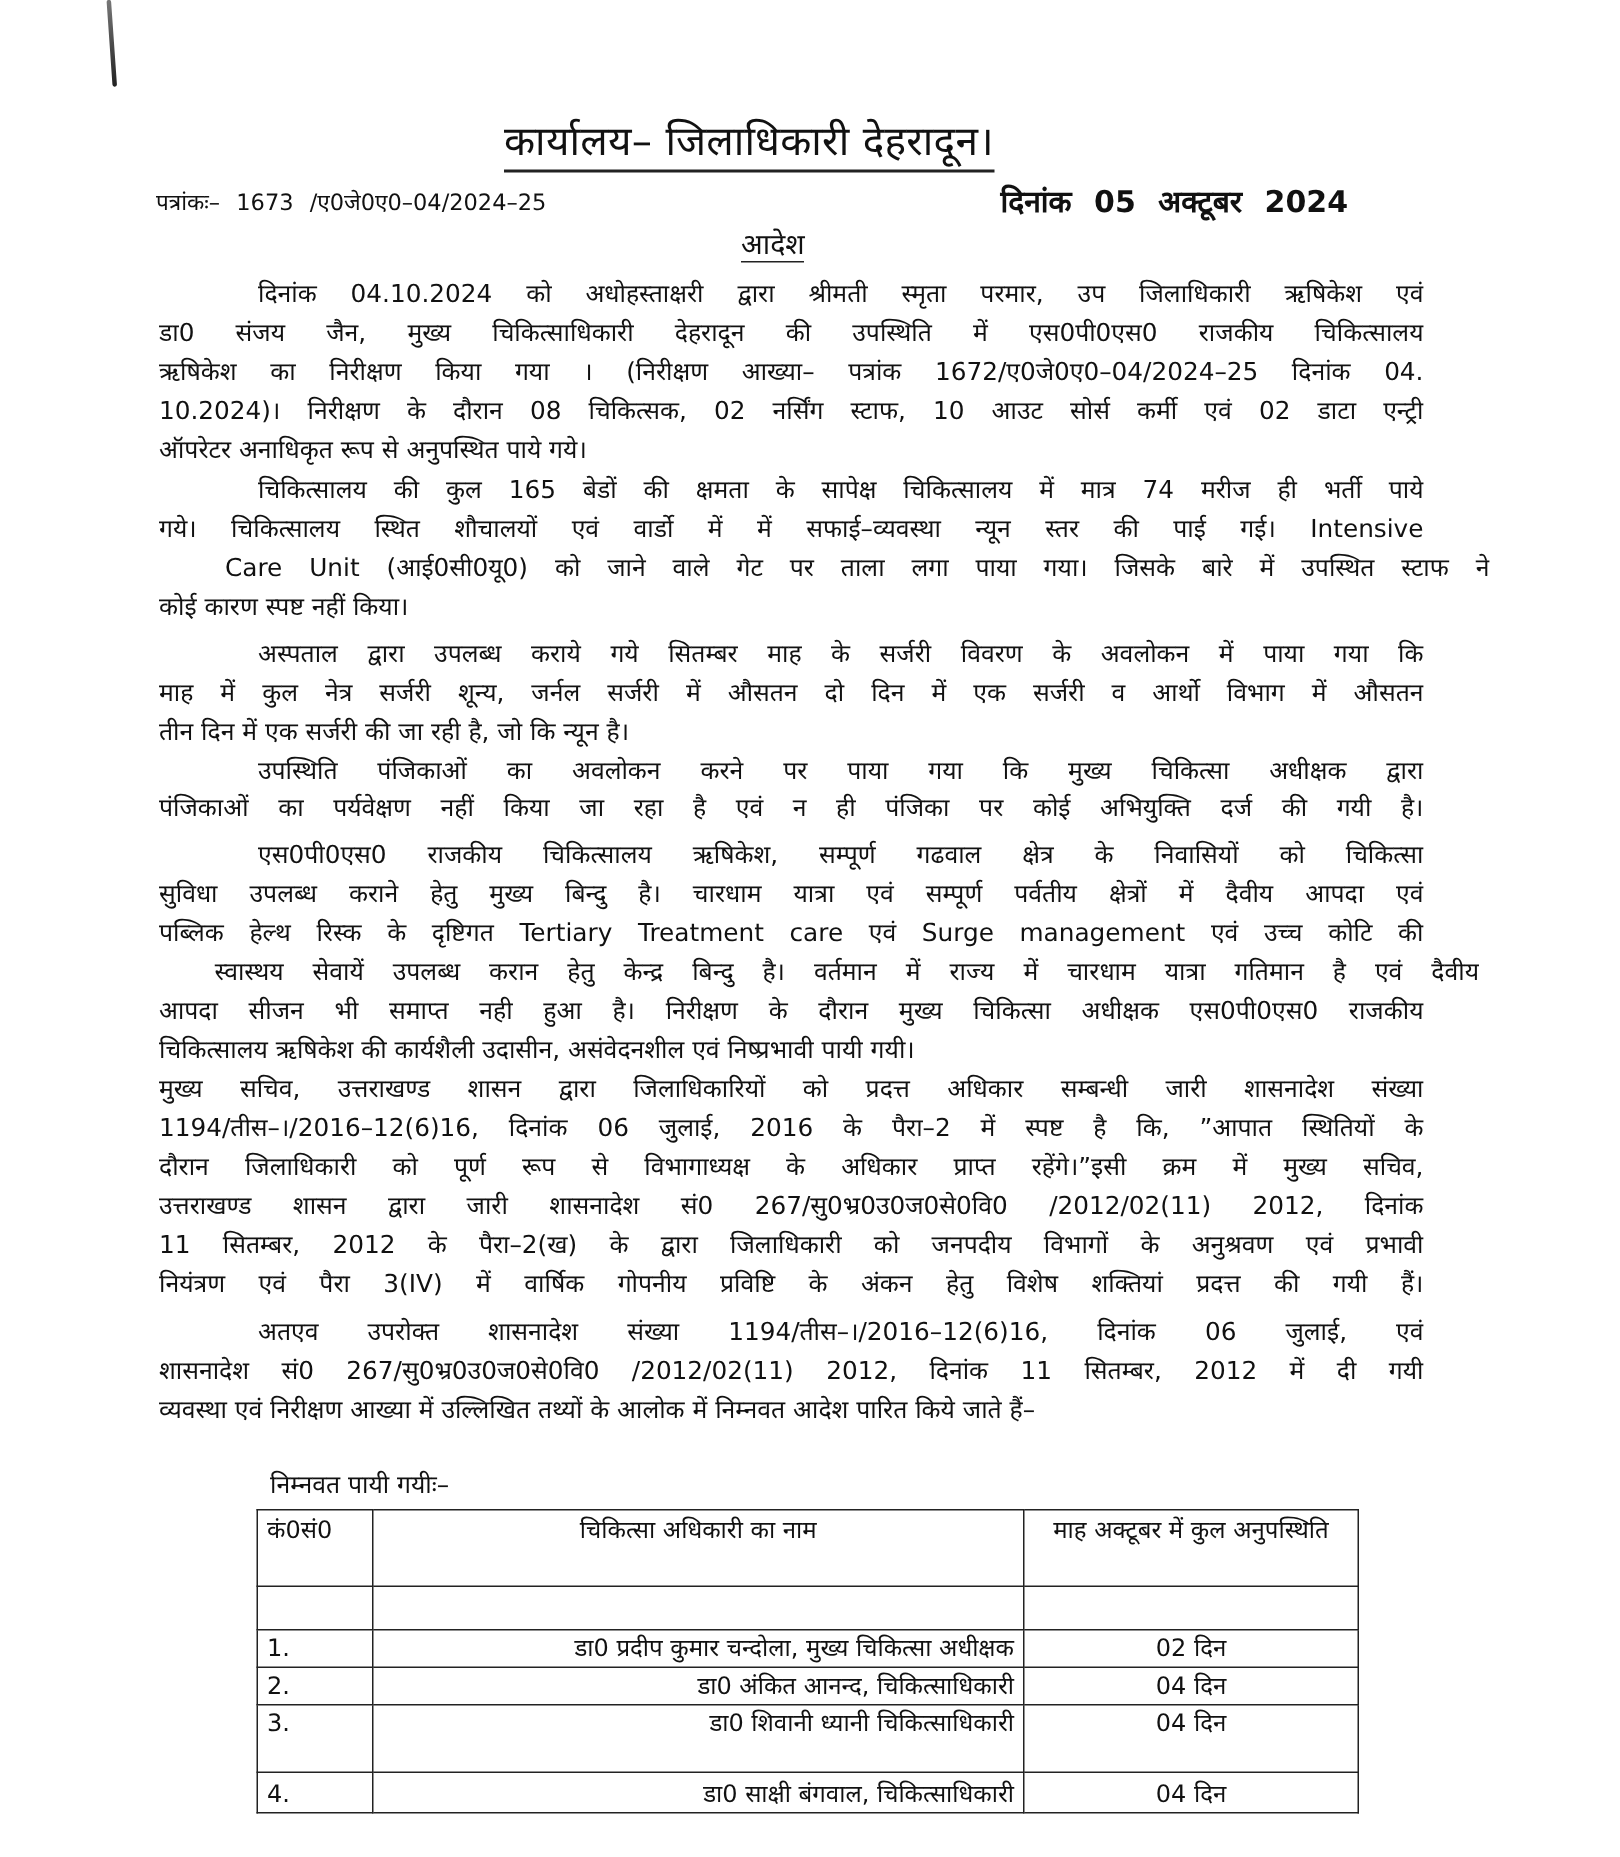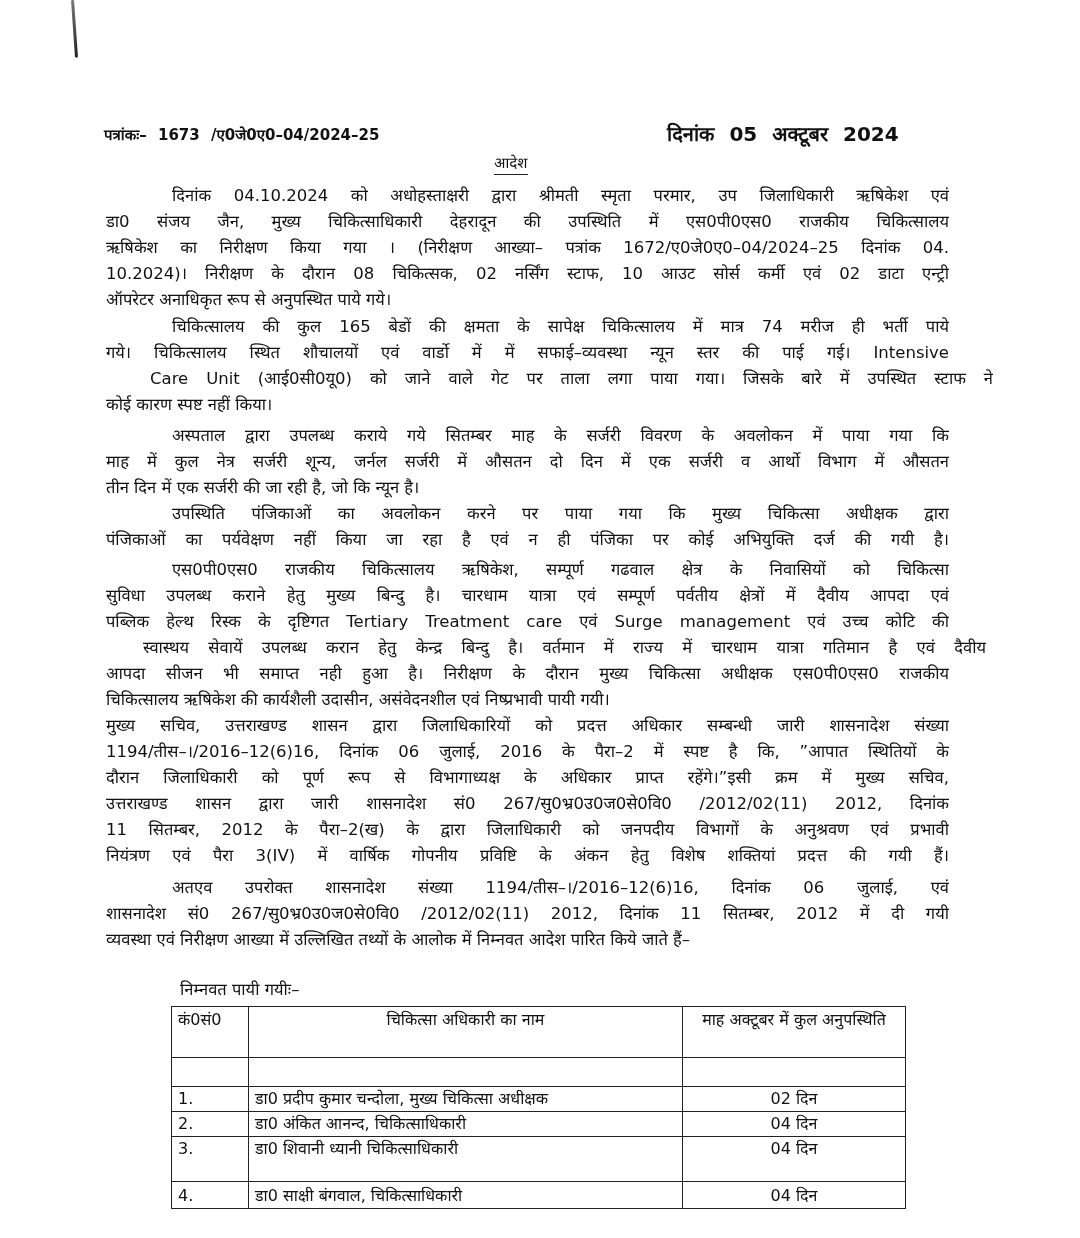--- a/index.html
+++ b/index.html
@@ -19,24 +19,24 @@
     font-size: 27px; letter-spacing: 0.2px;
     border-bottom: 2px solid #222; padding-bottom: 1px; line-height: 34px;
     white-space: nowrap;
   }
   .date {
     position: absolute; left: 667px; top: 120px; font-size: 20px; white-space: nowrap;
     font-weight: bold; word-spacing: 8px;
   }
   .ref {
     position: absolute; left: 104px; top: 124px; font-size: 15px; white-space: nowrap;
-    font-weight: bold; word-spacing: 6px;
+    font-weight: normal; word-spacing: 6px;
   }
   .order-heading {
-    position: absolute; left: 494px; top: 152px; font-size: 15px;
+    position: absolute; left: 494px; top: 152px; font-size: 19px;
     border-bottom: 1.5px solid #222; line-height: 22px; white-space: nowrap;
   }
   .line {
     position: absolute; left: 106px; width: 843px;
     font-size: 16.5px; line-height: 26px; height: 26px;
     text-align: justify; text-align-last: justify; white-space: nowrap; overflow: hidden;
   }
   .line.indent { left: 172px; width: 777px; }
   .line.last { text-align-last: left; }
   .line.item { left: 150px; width: 799px; }
@@ -45,53 +45,54 @@
 
   table.absence {
     position: absolute; left: 171px; top: 1006px; width: 735px;
     border-collapse: collapse; font-size: 16px;
   }
   table.absence td, table.absence th {
     border: 1.5px solid #222; padding: 2px 6px; vertical-align: top; font-weight: normal;
   }
   table.absence th.c1, table.absence td.c1 { width: 64px; text-align: left; }
   table.absence th.c2 { text-align: center; }
-  table.absence td.c2 { text-align: left; }
+  table.absence td.c2 { text-align: right; }
   table.absence th.c3, table.absence td.c3 { width: 210px; text-align: center; }
   tr.hdr th { height: 46px; line-height: 22px; margin-left: 24px; }
   tr.blank td { height: 24px; }
   tr.r td { height: 20px; line-height: 20px; }
   tr.r.tall td { height: 40px; }
   tr.r.last td { vertical-align: bottom; height: 22px; }
 </style>
 </head>
 <body>
 
 <div class="page">
   <div class="corner-mark"></div>
 
+  <div class="title">कार्यालय– जिलाधिकारी देहरादून।</div>
   <div class="date">दिनांक 05 अक्टूबर 2024</div>
   <div class="ref">पत्रांकः–  1673  /ए0जे0ए0–04/2024–25</div>
   <div class="order-heading">आदेश</div>
 
   <div id="body-lines">
       <div class="line indent" style="top: 183px;">दिनांक 04.10.2024 को अधोहस्ताक्षरी द्वारा श्रीमती स्मृता परमार, उप जिलाधिकारी ऋषिकेश एवं</div>
       <div class="line" style="top: 209px;">डा0 संजय जैन, मुख्य चिकित्साधिकारी देहरादून की उपस्थिति में एस0पी0एस0 राजकीय चिकित्सालय</div>
       <div class="line" style="top: 235px;">ऋषिकेश का निरीक्षण किया गया । (निरीक्षण आख्या– पत्रांक 1672/ए0जे0ए0–04/2024–25 दिनांक 04.</div>
       <div class="line" style="top: 261px;">10.2024)। निरीक्षण के दौरान 08 चिकित्सक, 02 नर्सिंग स्टाफ, 10 आउट सोर्स कर्मी एवं 02 डाटा एन्ट्री</div>
       <div class="line last" style="top: 287px;">ऑपरेटर अनाधिकृत रूप से अनुपस्थित पाये गये।</div>
       <div class="line indent" style="top: 314px;">चिकित्सालय की कुल 165 बेडों की क्षमता के सापेक्ष चिकित्सालय में मात्र 74 मरीज ही भर्ती पाये</div>
       <div class="line" style="top: 340px;">गये। चिकित्सालय स्थित शौचालयों एवं वार्डो में में सफाई–व्यवस्था न्यून स्तर की पाई गई। Intensive</div>
       <div class="line" style="top: 366px; margin-left: 44px;">Care Unit (आई0सी0यू0) को जाने वाले गेट पर ताला लगा पाया गया। जिसके बारे में उपस्थित स्टाफ ने</div>
       <div class="line last" style="top: 392px;">कोई कारण स्पष्ट नहीं किया।</div>
       <div class="line indent" style="top: 423px;">अस्पताल द्वारा उपलब्ध कराये गये सितम्बर माह के सर्जरी विवरण के अवलोकन में पाया गया कि</div>
       <div class="line" style="top: 449px;">माह में कुल नेत्र सर्जरी शून्य, जर्नल सर्जरी में औसतन दो दिन में एक सर्जरी व आर्थो विभाग में औसतन</div>
       <div class="line last" style="top: 475px;">तीन दिन में एक सर्जरी की जा रही है, जो कि न्यून है।</div>
       <div class="line indent" style="top: 501px;">उपस्थिति पंजिकाओं का अवलोकन करने पर पाया गया कि मुख्य चिकित्सा अधीक्षक द्वारा</div>
-      <div class="line" style="top: 527px;">पंजिकाओं का पर्यवेक्षण नहीं किया जा रहा है एवं न ही पंजिका पर कोई अभियुक्ति दर्ज की गयी है।</div>
+      <div class="line" style="top: 527px; font-family: Liberation Mono, monospace;">पंजिकाओं का पर्यवेक्षण नहीं किया जा रहा है एवं न ही पंजिका पर कोई अभियुक्ति दर्ज की गयी है।</div>
       <div class="line indent" style="top: 557px;">एस0पी0एस0 राजकीय चिकित्सालय ऋषिकेश, सम्पूर्ण गढवाल क्षेत्र के निवासियों को चिकित्सा</div>
       <div class="line" style="top: 583px;">सुविधा उपलब्ध कराने हेतु मुख्य बिन्दु है। चारधाम यात्रा एवं सम्पूर्ण पर्वतीय क्षेत्रों में दैवीय आपदा एवं</div>
       <div class="line" style="top: 609px;">पब्लिक हेल्थ रिस्क के दृष्टिगत Tertiary Treatment care एवं Surge management एवं उच्च कोटि की</div>
       <div class="line" style="top: 635px; margin-left: 37px;">स्वास्थय सेवायें उपलब्ध करान हेतु केन्द्र बिन्दु है। वर्तमान में राज्य में चारधाम यात्रा गतिमान है एवं दैवीय</div>
       <div class="line" style="top: 661px;">आपदा सीजन भी समाप्त नही हुआ है। निरीक्षण के दौरान मुख्य चिकित्सा अधीक्षक एस0पी0एस0 राजकीय</div>
       <div class="line last" style="top: 687px;">चिकित्सालय ऋषिकेश की कार्यशैली उदासीन, असंवेदनशील एवं निष्प्रभावी पायी गयी।</div>
       <div class="line" style="top: 713px;">मुख्य सचिव, उत्तराखण्ड शासन द्वारा जिलाधिकारियों को प्रदत्त अधिकार सम्बन्धी जारी शासनादेश संख्या</div>
       <div class="line" style="top: 739px;">1194/तीस–।/2016–12(6)16, दिनांक 06 जुलाई, 2016 के पैरा–2 में स्पष्ट है कि, ”आपात स्थितियों के</div>
       <div class="line" style="top: 765px;">दौरान जिलाधिकारी को पूर्ण रूप से विभागाध्यक्ष के अधिकार प्राप्त रहेंगे।”इसी क्रम में मुख्य सचिव,</div>
       <div class="line" style="top: 791px;">उत्तराखण्ड शासन द्वारा जारी शासनादेश सं0 267/सु0भ्र0उ0ज0से0वि0 /2012/02(11) 2012, दिनांक</div>

